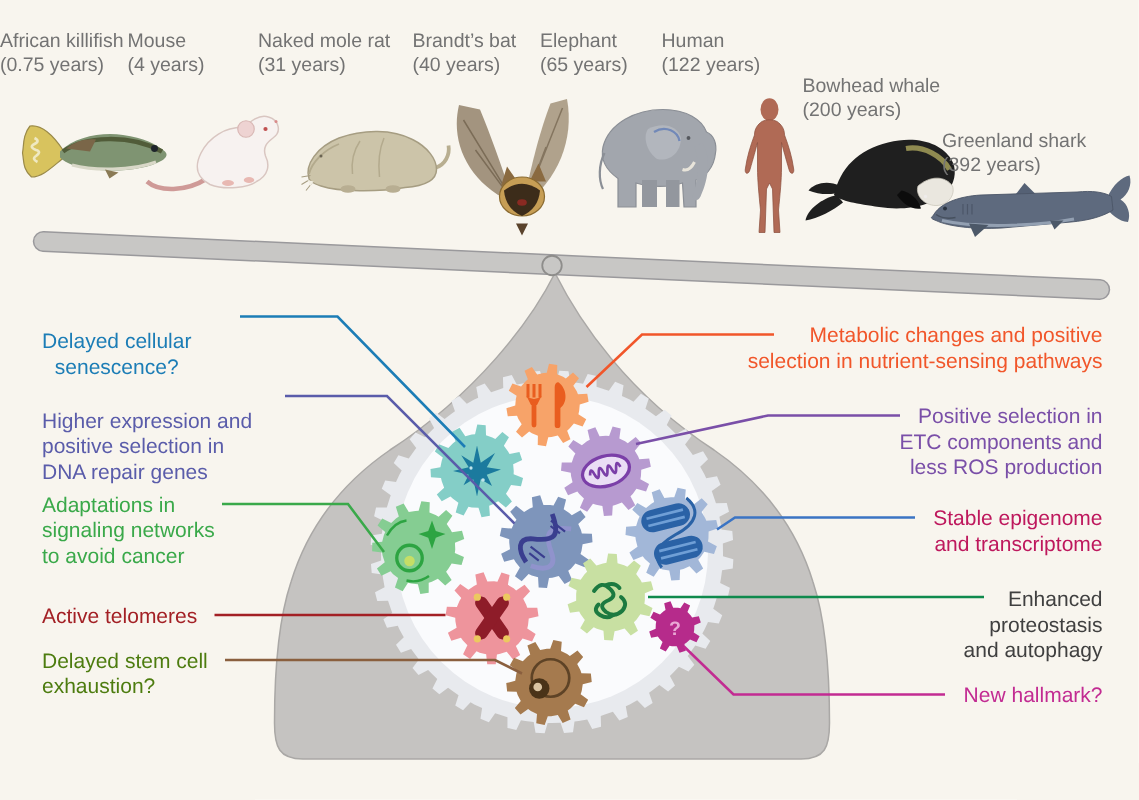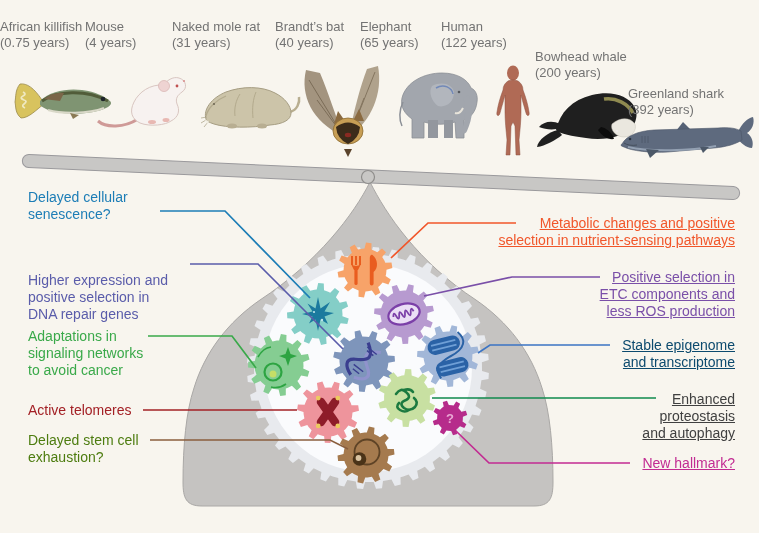--- a/index.html
+++ b/index.html
@@ -15,21 +15,21 @@
     text-align:left;color:#737373;
     font-size:13px;line-height:16px;
   }
   .animal-svg{position:absolute;}
   .hm{
     position:absolute;
     font-size:14px;line-height:17px;
     white-space:pre-line;
   }
   .hm.left{text-align:left;}
-  .hm.right{right:24px;text-align:right;text-decoration:underline;}
+  .hm.right{right:24px;text-align:right;}
   svg.scene{position:absolute;left:0;top:0;}
 </style>
 </head>
 <body>
 
 <div class="stage" style="background: rgb(248, 245, 238);">
 
   <svg class="scene" width="759" height="533" viewBox="0 0 759 533">
 
     <path stroke-width="1" d="M370,182 C354,214 318,262 260,300 C228,322 205,352 194,388 C186,412 183,446 183,482
@@ -250,37 +250,37 @@
   </div>
   <div class="animal-label" style="left:535px;top:49px">
     <div>Bowhead whale</div>
     <div>(200 years)</div>
   </div>
   <div class="animal-label" style="left:628px;top:86px">
     <div>Greenland shark</div>
     <div>(392 years)</div>
   </div>
 
-  <div class="hm left" style="left: 28px; top: 189px; color: rgb(28, 125, 182);">Delayed cellular
+  <div class="hm left" style="left: 28px; top: 219px; color: rgb(28, 125, 182); text-align: center;">Delayed cellular
 senescence?</div>
   <div class="hm left" style="left: 28px; top: 272px; color: rgb(90, 92, 170);">Higher expression and
 positive selection in
 DNA repair genes</div>
   <div class="hm left" style="left: 28px; top: 402px; color: rgb(163, 32, 37);">Active telomeres</div>
   <div class="hm left" style="left: 28px; top: 328px; color: rgb(58, 169, 74);">Adaptations in
 signaling networks
 to avoid cancer</div>
   <div class="hm left" style="left: 28px; top: 432px; color: #4d7c0f;">Delayed stem cell
 exhaustion?</div>
 
   <div class="hm right" style="top: 215px; color: rgb(241, 86, 42);">Metabolic changes and positive
 selection in nutrient-sensing pathways</div>
   <div class="hm right" style="top: 269px; color: rgb(122, 79, 168);">Positive selection in
 ETC components and
 less ROS production</div>
-  <div class="hm right" style="top: 337px; color: #0c4a6e;">Stable epigenome
+  <div class="hm right" style="top: 337px; color: #be185d;">Stable epigenome
 and transcriptome</div>
   <div class="hm right" style="top: 391px; color: #404040;">Enhanced
 proteostasis
 and autophagy</div>
   <div class="hm right" style="top: 455px; color: rgb(194, 43, 146);">New hallmark?</div>
 
 </div>
 
 </body></html>

